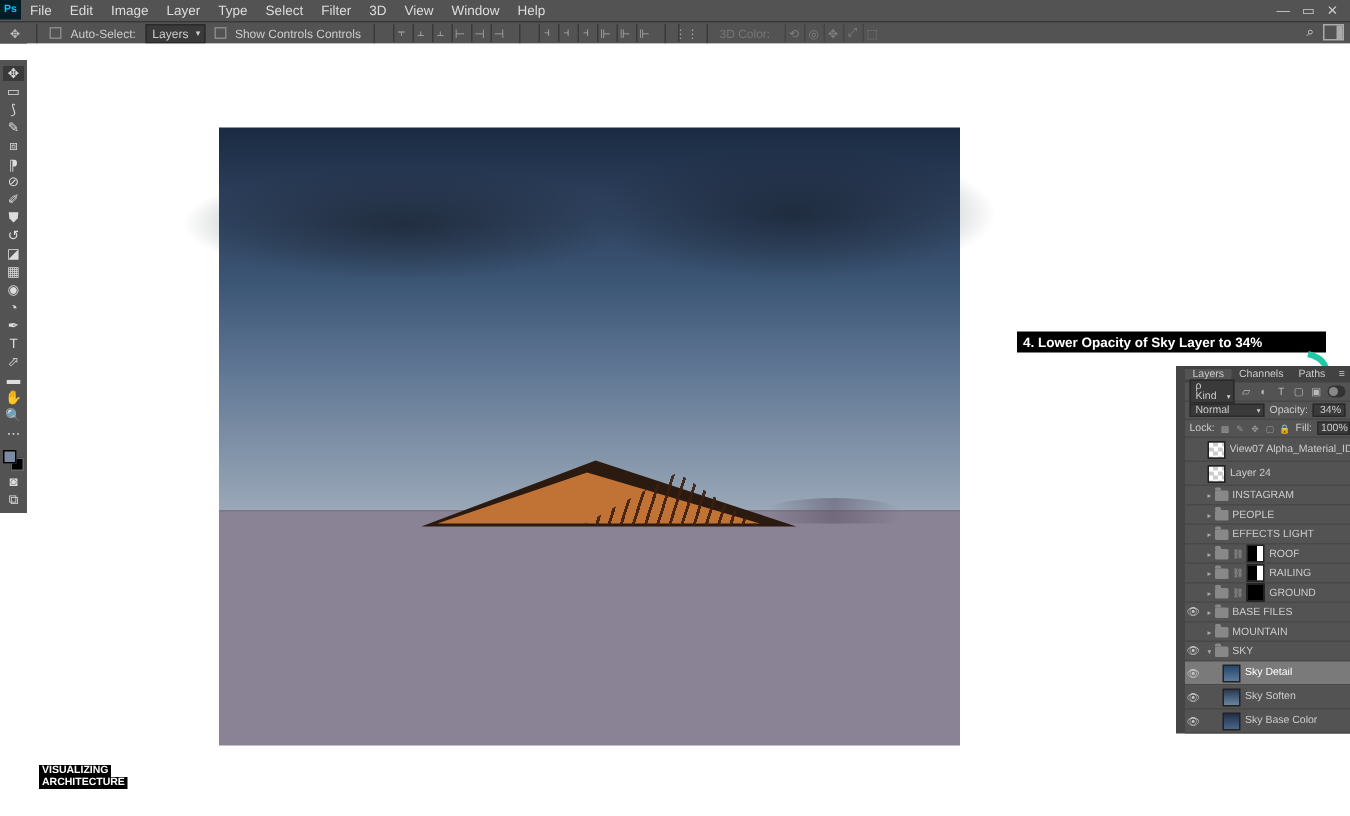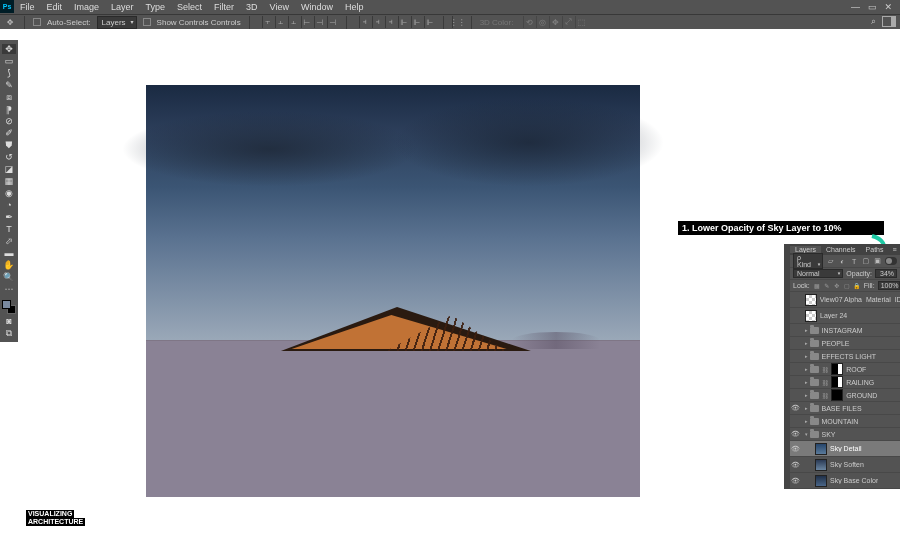--- a/index.html
+++ b/index.html
@@ -208,21 +208,21 @@
     <div class="bg-hill"></div>
     <div class="building">
       <div class="roof-shape"></div>
       <div class="roof-highlight"></div>
       <div class="struts"></div>
     </div>
   </div>
 </div>
 
 <div class="annotation">
-  <span>1. Lower Opacity of Sky Layer to 10%</span>
+  <span>4. Lower Opacity of Sky Layer to 34%</span>
 </div>
 <svg class="arrow-svg" width="28" height="26">
   <path d="M2 2 Q 18 6 14 22" stroke="#1ec9a4" stroke-width="4" fill="none"></path>
   <path d="M8 18 L14 24 L20 16" stroke="#1ec9a4" stroke-width="4" fill="none"></path>
 </svg>
 
 <div class="layers-panel">
   <div class="lp-collapse"></div>
   <div class="lp-header">
     <span class="lp-tab active">Layers</span>

